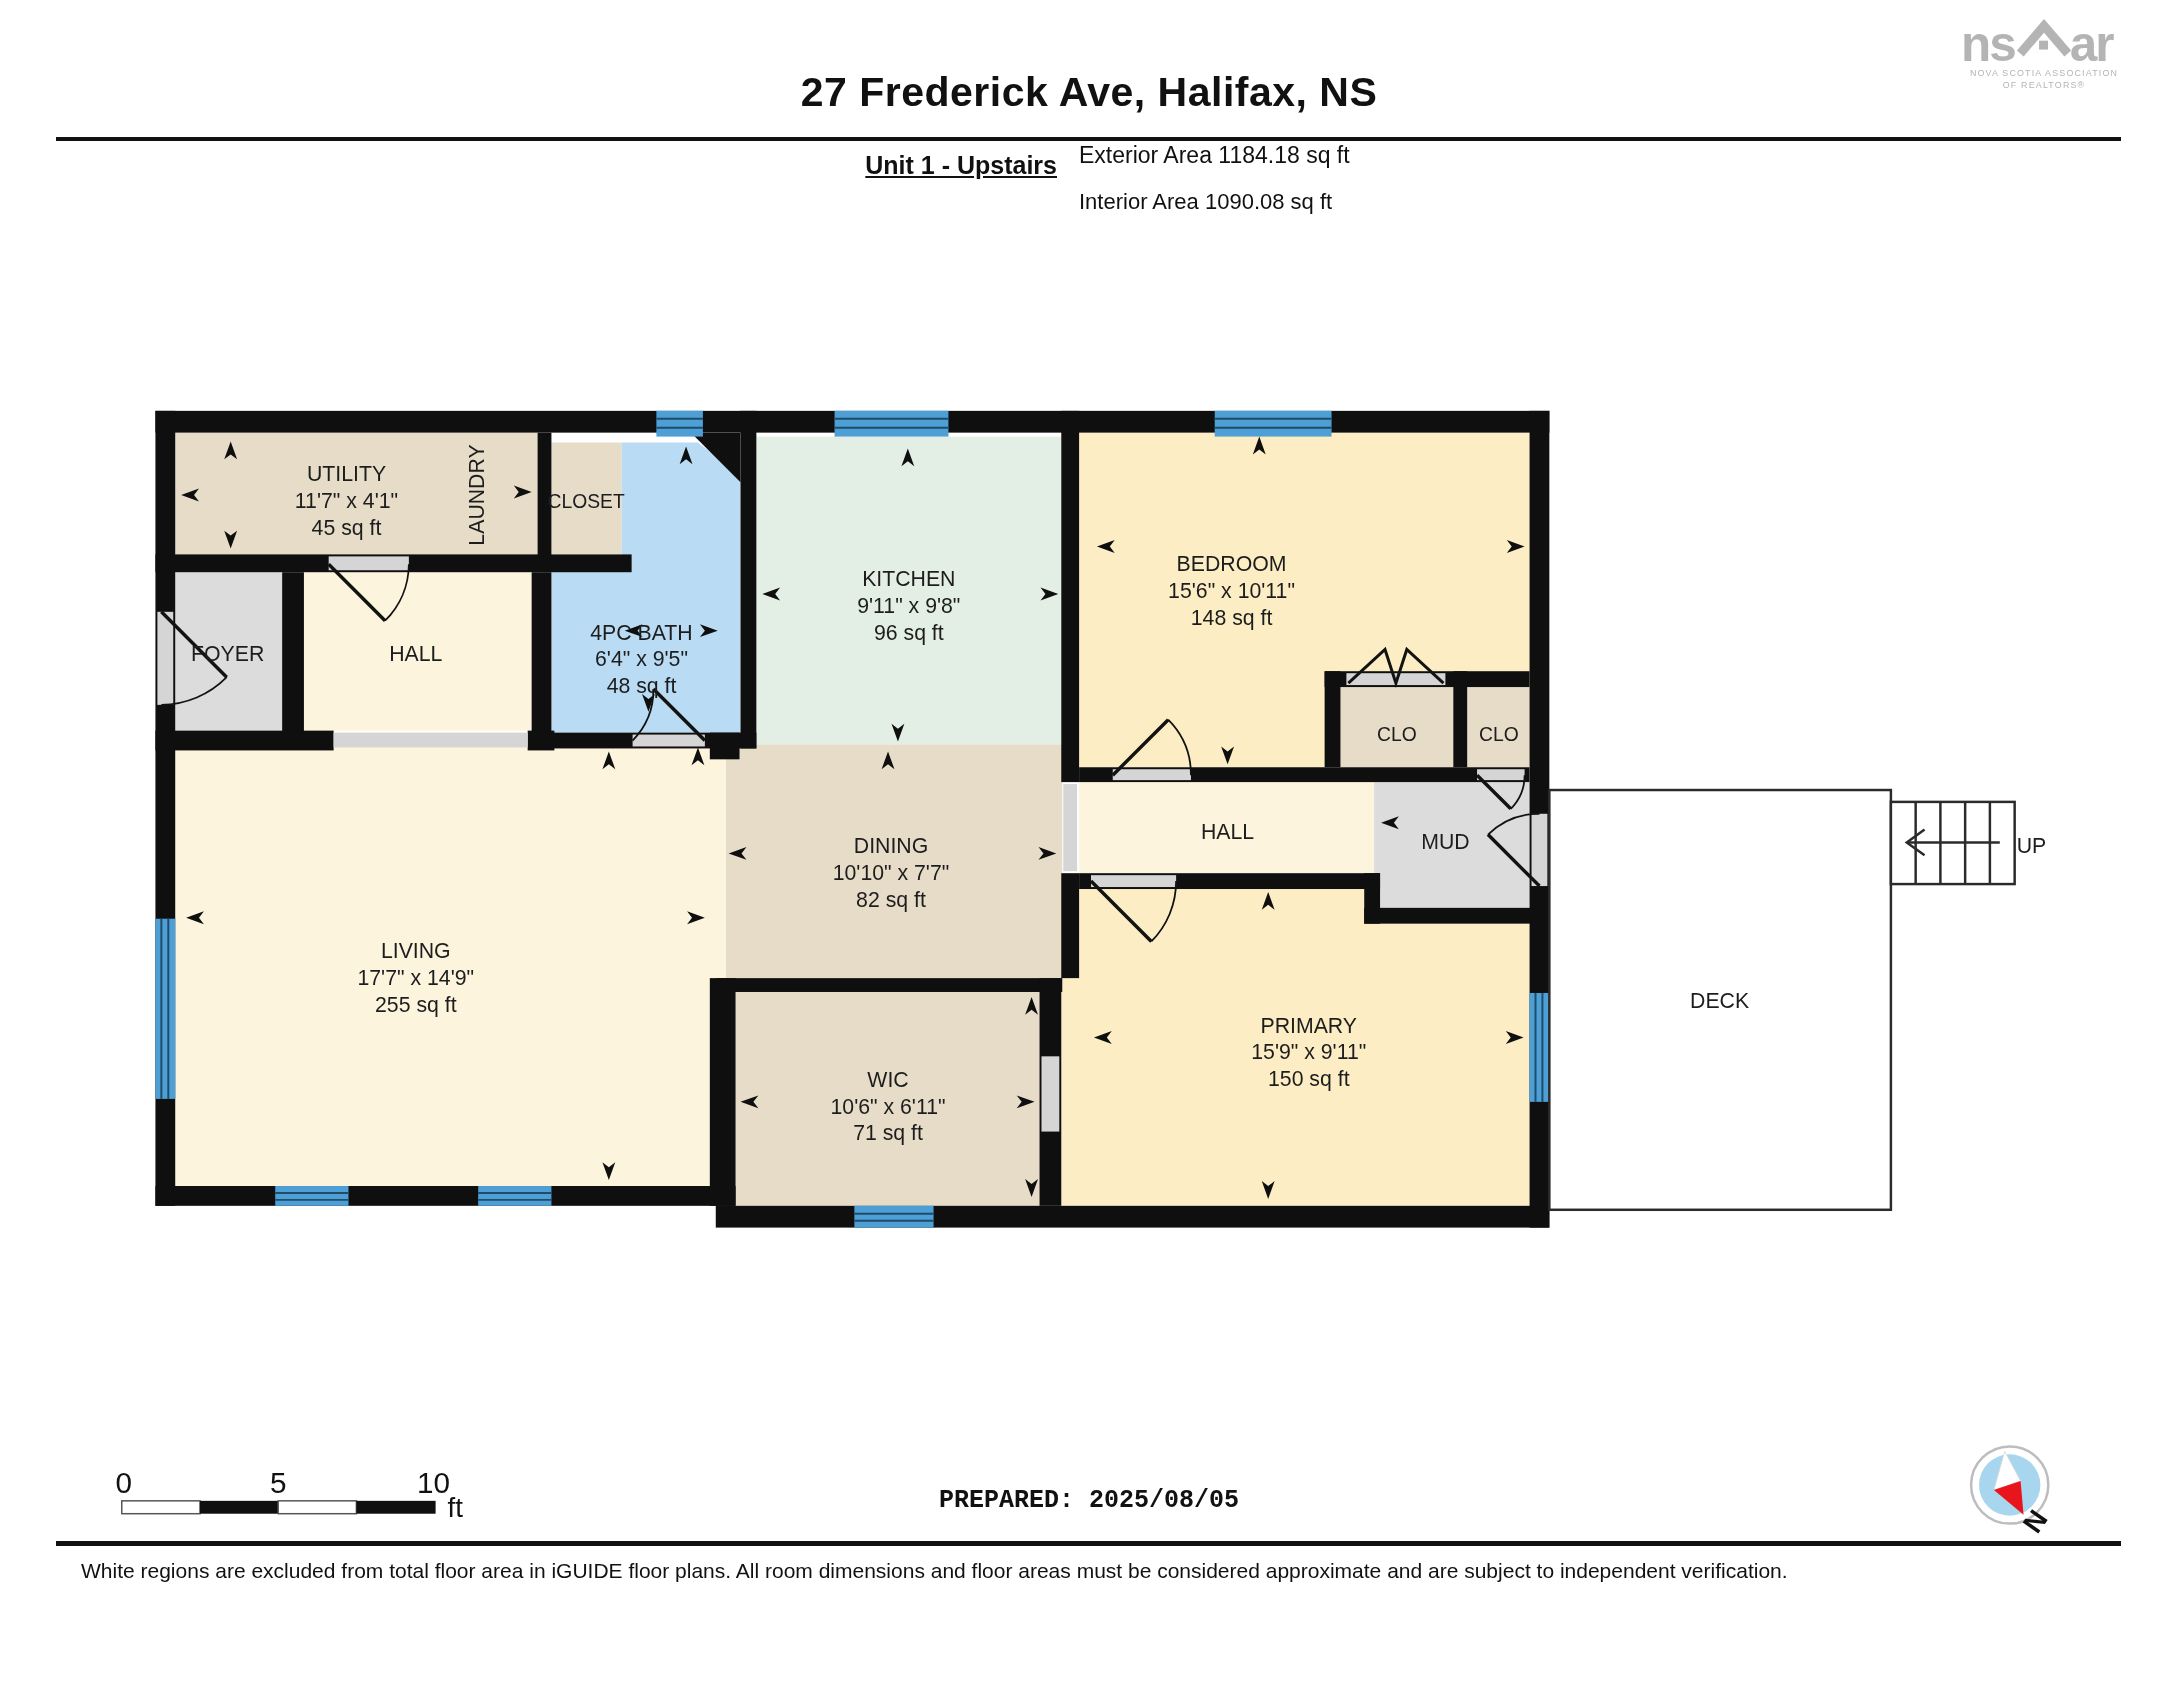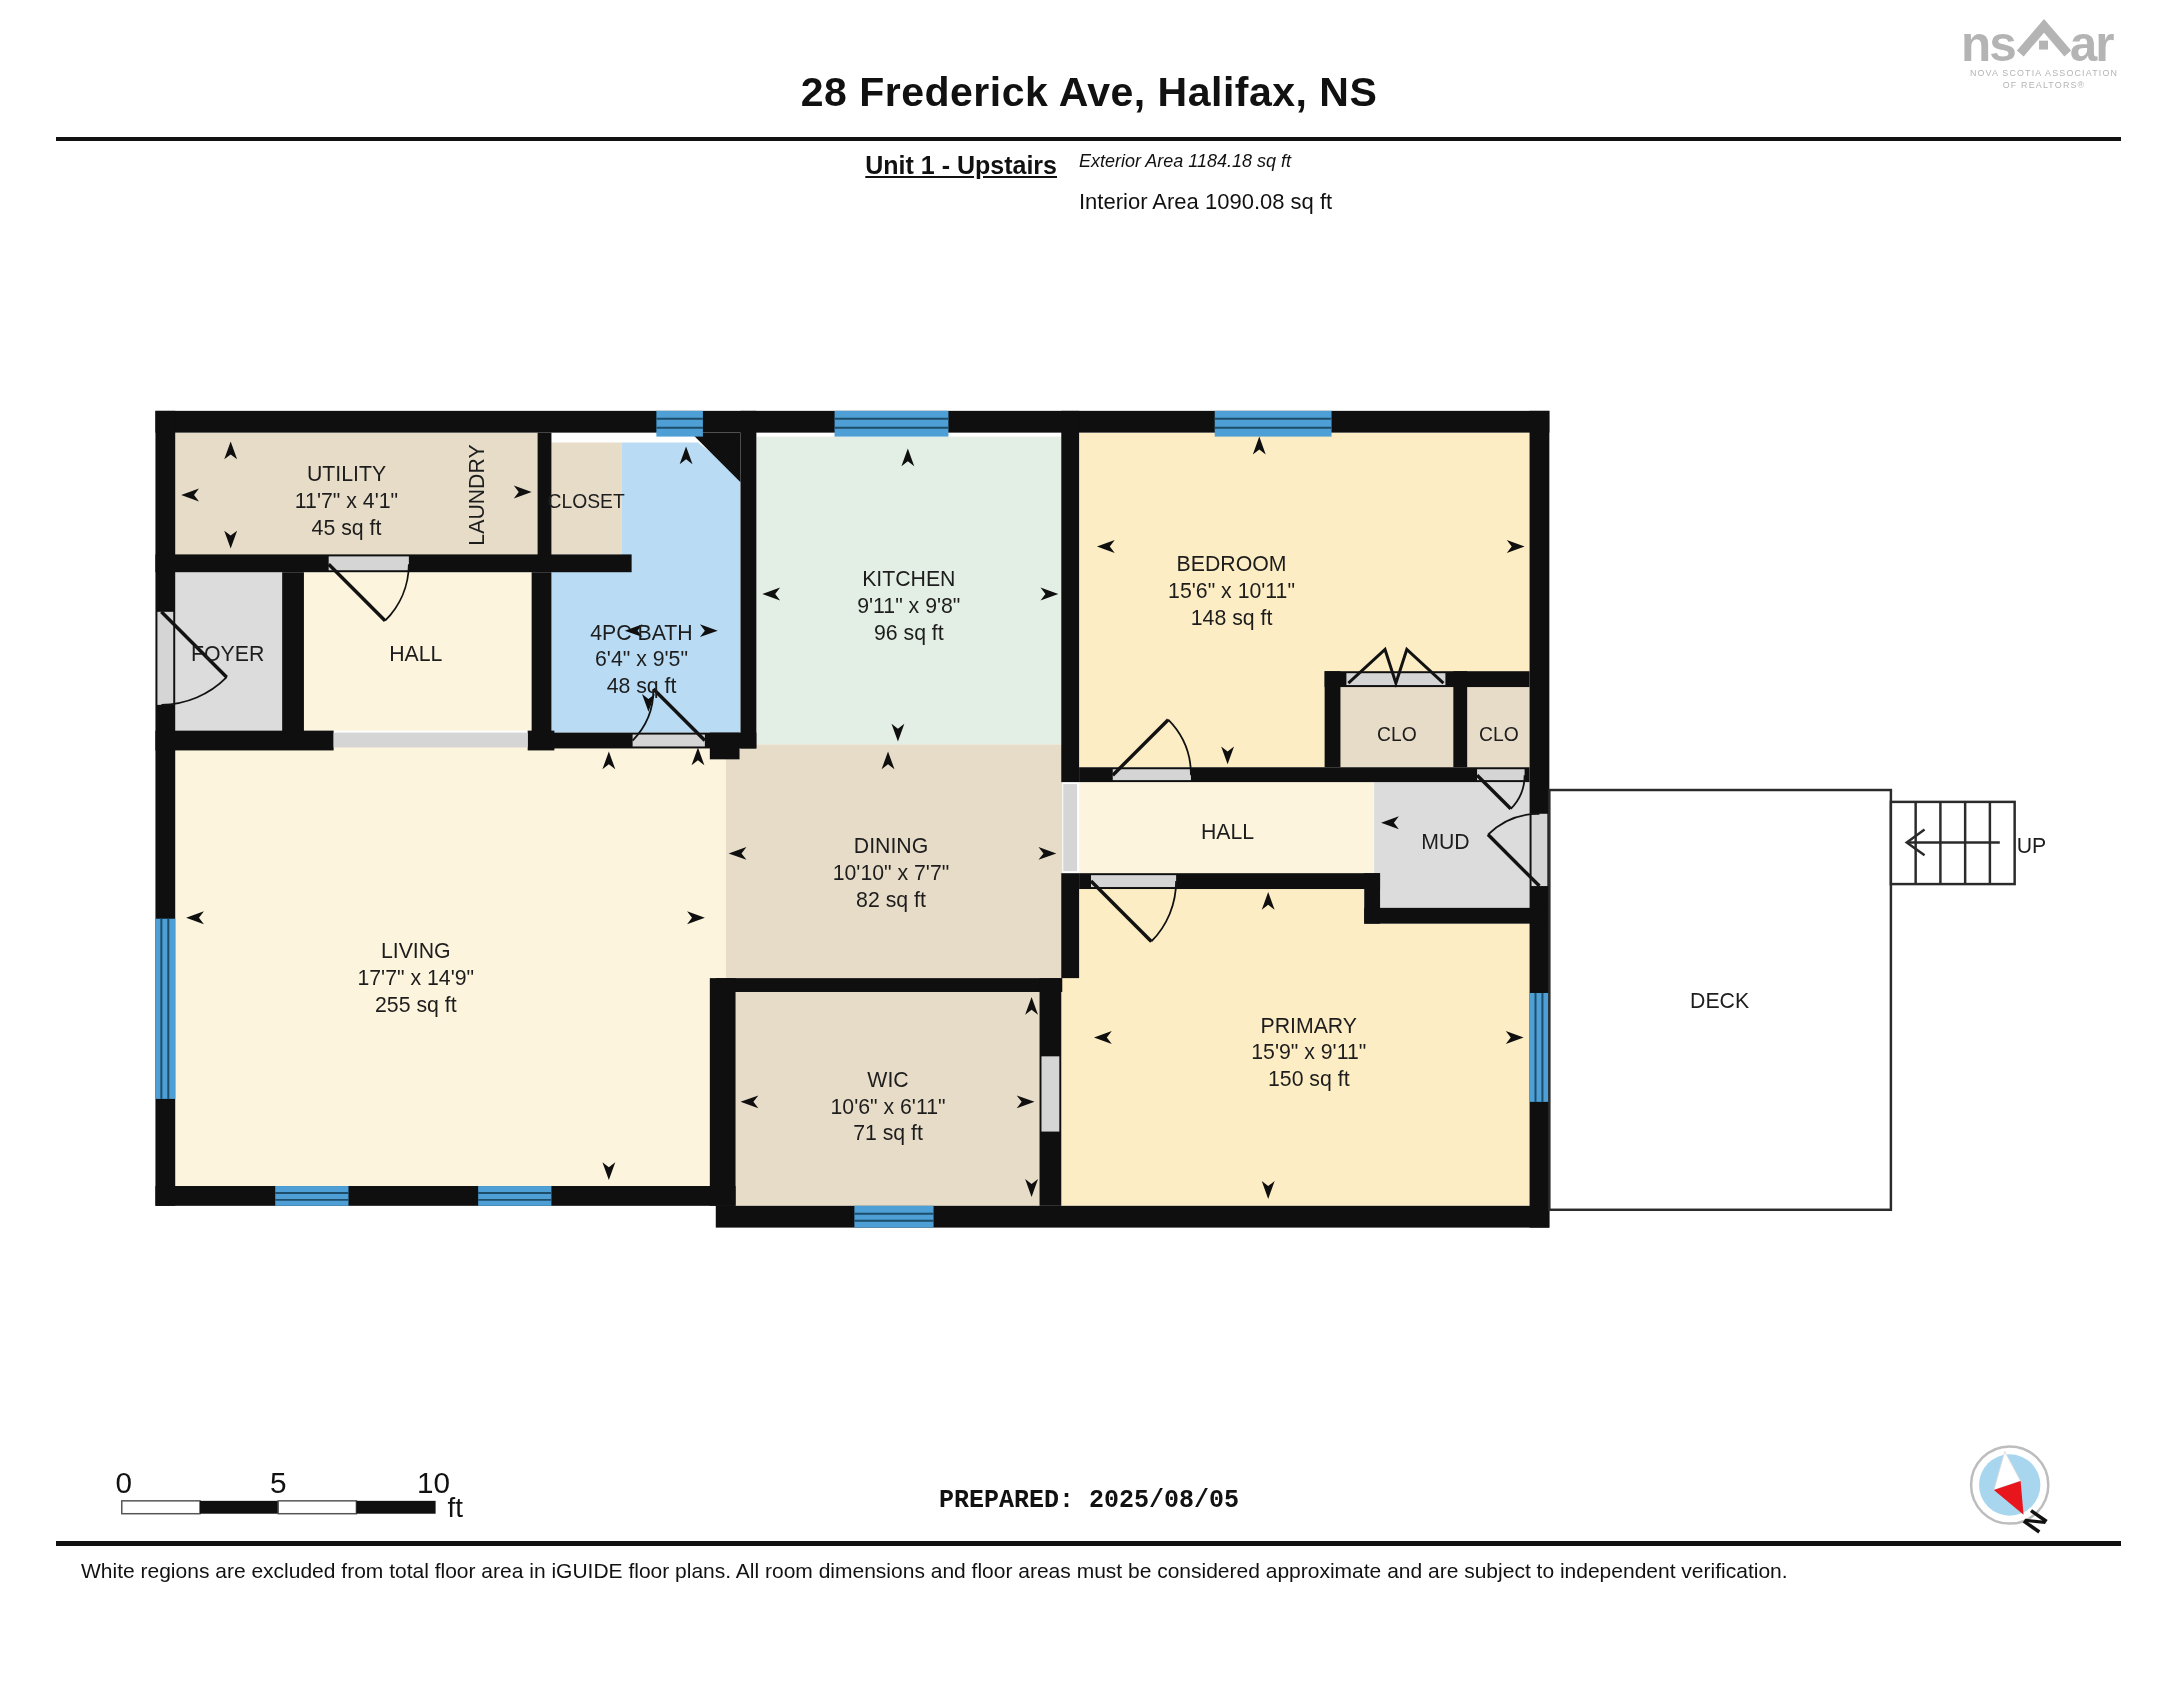--- a/index.html
+++ b/index.html
@@ -4,21 +4,21 @@
 <style>
   html,body{margin:0;padding:0;background:#fff;}
   .page{position:relative;width:2178px;height:1683px;background:#ffffff;overflow:hidden;
         font-family:"Liberation Sans", sans-serif;color:#111;}
   .abs{position:absolute;}
   .title{top:69px;left:0;width:2178px;text-align:center;font-size:41px;font-weight:bold;letter-spacing:0.5px;}
   .rule{left:56px;width:2065px;background:#111;}
   .rule1{top:137px;height:4px;}
   .rule2{top:1541px;height:5px;}
   .unitlbl{top:151px;left:562px;width:495px;text-align:right;font-size:25px;font-weight:bold;text-decoration:underline;}
-  .area1{top:151px;left:1079px;font-size:18px;font-style:italic;}
+  .area1{top:142px;left:1079px;font-size:23px;}
   .area2{top:189px;left:1079px;font-size:22px;}
   .prepared{top:1486px;left:0;width:2178px;text-align:center;font-size:25px;font-weight:bold;font-family:Liberation Mono, monospace;}
   .disclaimer{top:1559px;left:61px;width:2059px;font-size:21px;margin-left:20px;}
   svg text{font-family:"Liberation Sans", sans-serif;}
   .wall{fill:#0f0f0f;}
   .open{fill:#d5d5d5;}
   .win{fill:#4d9fd6;stroke:#0f0f0f;stroke-width:0;}
   .wline{stroke:#1d4d68;stroke-width:2;}
   .leaf{stroke:#121212;stroke-width:3.5;fill:none;}
   .arc{stroke:#121212;stroke-width:1.8;fill:none;}
@@ -29,21 +29,21 @@
   .stair{fill:#ffffff;stroke:#2b2b2b;stroke-width:2.5;}
   .sline{stroke:#2b2b2b;stroke-width:2.5;}
   .scaletxt{font-size:30px;fill:#111;text-anchor:middle;}
   .brandtxt{fill:#b4b4b4;}
 </style>
 </head>
 <body>
 
 <div class="page">
 
-  <div class="abs title">28 Frederick Ave, Halifax, NS</div>
+  <div class="abs title">27 Frederick Ave, Halifax, NS</div>
   <div class="abs rule rule1"></div>
   <div class="abs unitlbl">Unit 1 - Upstairs</div>
   <div class="abs area1">Exterior Area 1184.18 sq ft</div>
   <div class="abs area2">Interior Area 1090.08 sq ft</div>
 
   <svg class="abs" style="top:10px;left:1955px;" width="183" height="89" viewBox="0 0 185 90">
     <text class="brandtxt" x="6" y="52" font-size="50" font-weight="bold" letter-spacing="-2">ns</text>
     <polyline points="66,44 90,16 114,44" fill="none" stroke="#b4b4b4" stroke-width="9"></polyline>
     <rect x="85" y="31" width="9" height="9" fill="#b4b4b4"></rect>
     <text class="brandtxt" x="116" y="52" font-size="50" font-weight="bold" letter-spacing="-2">ar</text>

